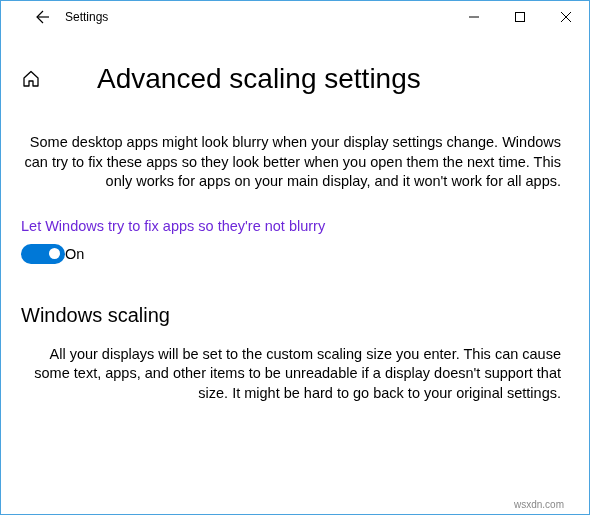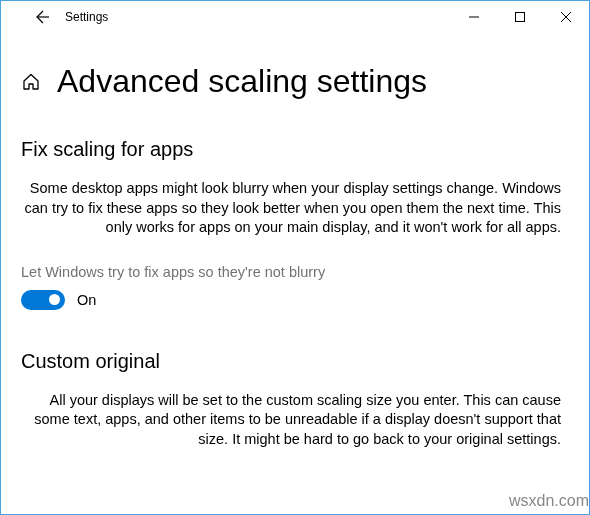--- a/index.html
+++ b/index.html
@@ -56,47 +56,47 @@
       align-items: center;
       gap: 16px;
       margin-top: 20px;
       margin-bottom: 38px;
     }
     .home-icon {
       display: flex;
       align-items: center;
     }
     .page-title {
-      font-size: 32px;
+      font-size: 28px;
       font-weight: 400;
       color: #000;
+      margin-left: 40px;
     }
     .section-heading {
       font-size: 20px;
       font-weight: 400;
       color: #000;
       margin-bottom: 18px;
     }
     .section-desc {
       font-size: 14.5px;
       color: #000;
       line-height: 1.35;
       margin-bottom: 26px;
       max-width: 540px;
       text-align: right;
     }
     .setting-label {
       font-size: 14.5px;
-      color: #737373;
+      color: #6d28d9;
       margin-bottom: 10px;
     }
     .toggle-row {
       display: flex;
       align-items: center;
-      gap: 12px;
       margin-bottom: 40px;
     }
     .toggle {
       width: 44px;
       height: 20px;
       border-radius: 10px;
       background: #0078d7;
       position: relative;
       cursor: pointer;
     }
@@ -109,22 +109,22 @@
       top: 4.5px;
       right: 5px;
     }
     .toggle-state {
       font-size: 14.5px;
       color: #000;
     }
     .watermark {
       position: absolute;
       bottom: 4px;
-      right: 0;
-      font-size: 16px;
+      right: 25px;
+      font-size: 10px;
       color: #888;
     }
   </style>
 </head>
 <body>
 
 <div class="titlebar">
   <div class="titlebar-back">
     <svg width="16" height="16" viewBox="0 0 16 16">
       <path d="M10 2 L4 8 L10 14" stroke="#000" stroke-width="1.2" fill="none"></path>
@@ -155,27 +155,26 @@
 <div class="content">
   <div class="page-header">
     <div class="home-icon">
       <svg width="20" height="20" viewBox="0 0 20 20">
         <path d="M3 9 L10 2.5 L17 9 L17 17 L12 17 L12 12 L8 12 L8 17 L3 17 Z" stroke="#000" stroke-width="1.3" fill="none" stroke-linejoin="round"></path>
       </svg>
     </div>
     <h1 class="page-title">Advanced scaling settings</h1>
   </div>
 
-  <h2 class="section-heading">Fix scaling for apps</h2>
   <p class="section-desc">Some desktop apps might look blurry when your display settings change. Windows can try to fix these apps so they look better when you open them the next time. This only works for apps on your main display, and it won't work for all apps.</p>
   <div class="setting-label">Let Windows try to fix apps so they're not blurry</div>
   <div class="toggle-row">
     <div class="toggle">
       <div class="toggle-knob"></div>
     </div>
     <span class="toggle-state">On</span>
   </div>
 
-  <h2 class="section-heading">Custom original</h2>
+  <h2 class="section-heading">Windows scaling</h2>
   <p class="section-desc" style="margin-bottom:8px">All your displays will be set to the custom scaling size you enter. This can cause some text, apps, and other items to be unreadable if a display doesn't support that size. It might be hard to go back to your original settings.</p>
 </div>
 
 <div class="watermark">wsxdn.com</div>
 
 </body></html>

